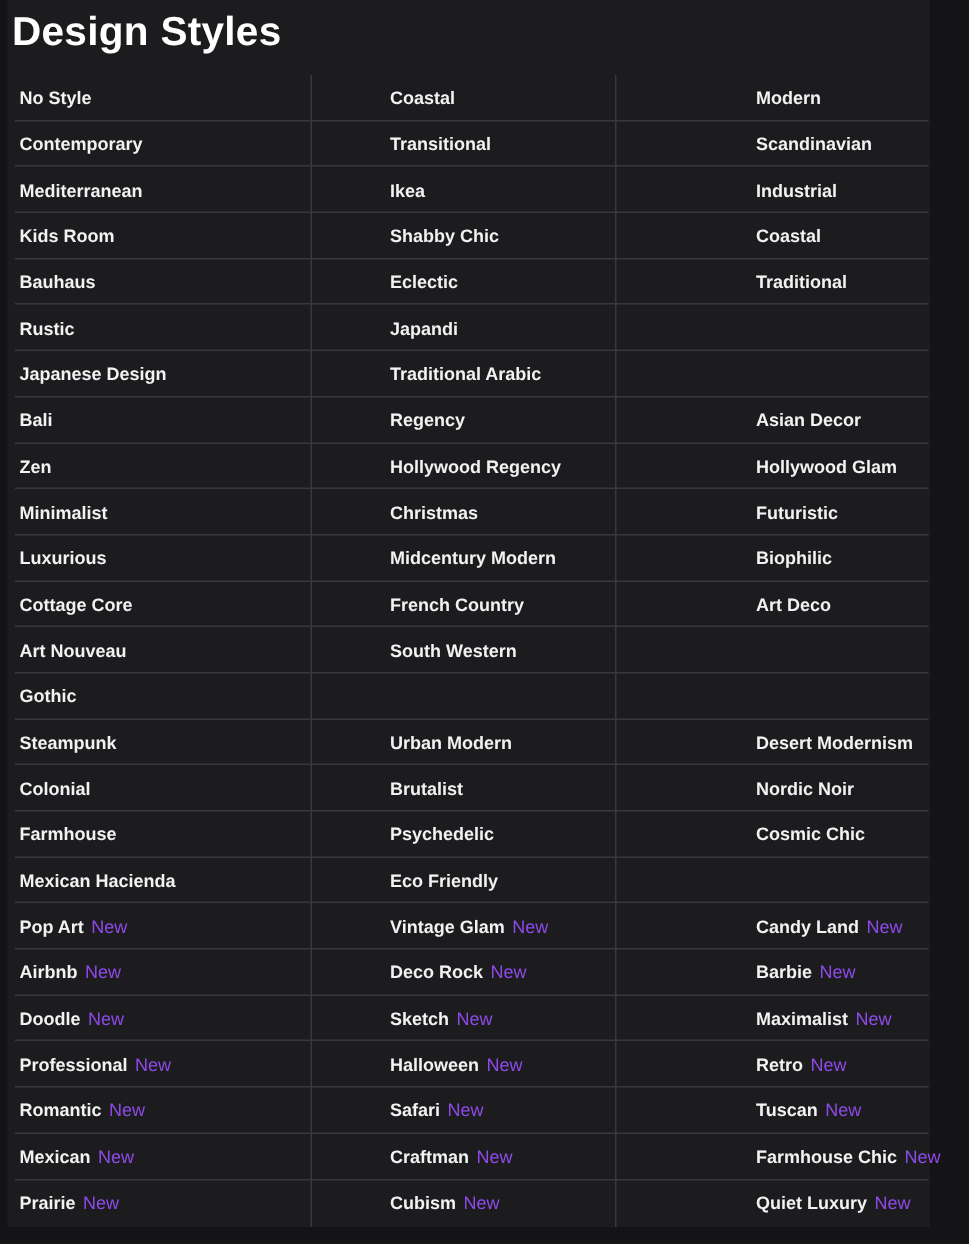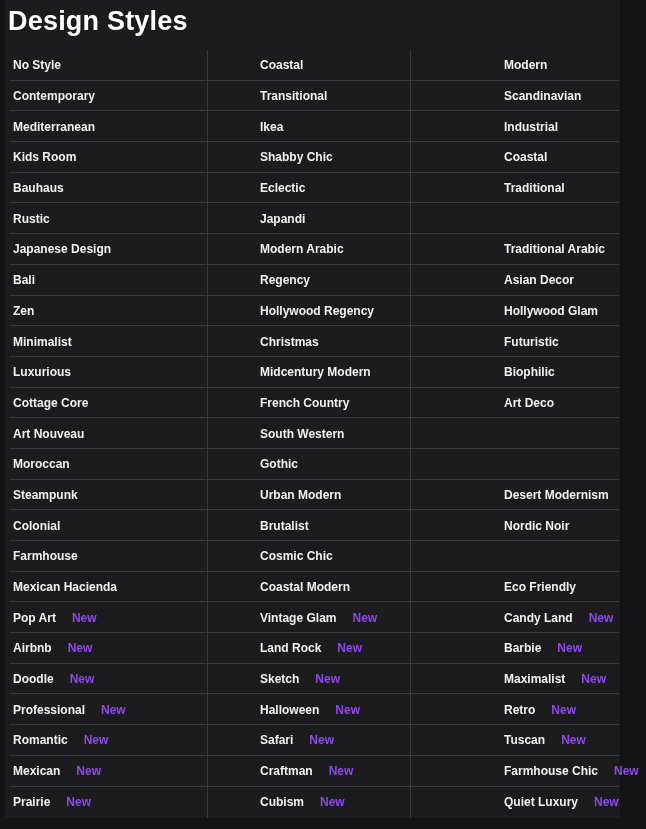--- a/index.html
+++ b/index.html
@@ -71,23 +71,23 @@
     white-space: nowrap;
     cursor: pointer;
   }
   .cell:first-child { padding-left: 8px; }
   .cell .label {
     font-size: 12px;
     font-weight: 600;
     color: var(--text-color, #f2f2f3);
   }
   .cell .new-badge {
-    margin-left: 16px;
+    margin-left: 5px;
     font-size: 12px;
-    font-weight: 700;
+    font-weight: 400;
     color: var(--accent-color, #8e4ae8);
   }
 </style>
 </head>
 <body>
 
 <div class="content">
   <h1 class="page-title">Design Styles</h1>
   <div class="grid" id="styles-grid">
     <div class="vdivider v1"></div>
@@ -153,23 +153,20 @@
         </div>
         <div class="cell">
           <span class="label">Japandi</span>
         </div>
       </div>
       <div class="row">
         <div class="cell">
           <span class="label">Japanese Design</span>
         </div>
         <div class="cell">
-          <span class="label">Modern Arabic</span>
-        </div>
-        <div class="cell">
           <span class="label">Traditional Arabic</span>
         </div>
       </div>
       <div class="row">
         <div class="cell">
           <span class="label">Bali</span>
         </div>
         <div class="cell">
           <span class="label">Regency</span>
         </div>
@@ -224,23 +221,20 @@
       <div class="row">
         <div class="cell">
           <span class="label">Art Nouveau</span>
         </div>
         <div class="cell">
           <span class="label">South Western</span>
         </div>
       </div>
       <div class="row">
         <div class="cell">
-          <span class="label">Moroccan</span>
-        </div>
-        <div class="cell">
           <span class="label">Gothic</span>
         </div>
       </div>
       <div class="row">
         <div class="cell">
           <span class="label">Steampunk</span>
         </div>
         <div class="cell">
           <span class="label">Urban Modern</span>
         </div>
@@ -257,31 +251,31 @@
         </div>
         <div class="cell">
           <span class="label">Nordic Noir</span>
         </div>
       </div>
       <div class="row">
         <div class="cell">
           <span class="label">Farmhouse</span>
         </div>
         <div class="cell">
+          <span class="label">Psychedelic</span>
+        </div>
+        <div class="cell">
           <span class="label">Cosmic Chic</span>
         </div>
       </div>
       <div class="row">
         <div class="cell">
           <span class="label">Mexican Hacienda</span>
         </div>
         <div class="cell">
-          <span class="label">Coastal Modern</span>
-        </div>
-        <div class="cell">
           <span class="label">Eco Friendly</span>
         </div>
       </div>
       <div class="row">
         <div class="cell">
           <span class="label">Pop Art</span>
           <span class="new-badge">New</span>
         </div>
         <div class="cell">
           <span class="label">Vintage Glam</span>
@@ -291,21 +285,21 @@
           <span class="label">Candy Land</span>
           <span class="new-badge">New</span>
         </div>
       </div>
       <div class="row">
         <div class="cell">
           <span class="label">Airbnb</span>
           <span class="new-badge">New</span>
         </div>
         <div class="cell">
-          <span class="label">Land Rock</span>
+          <span class="label">Deco Rock</span>
           <span class="new-badge">New</span>
         </div>
         <div class="cell">
           <span class="label">Barbie</span>
           <span class="new-badge">New</span>
         </div>
       </div>
       <div class="row">
         <div class="cell">
           <span class="label">Doodle</span>

